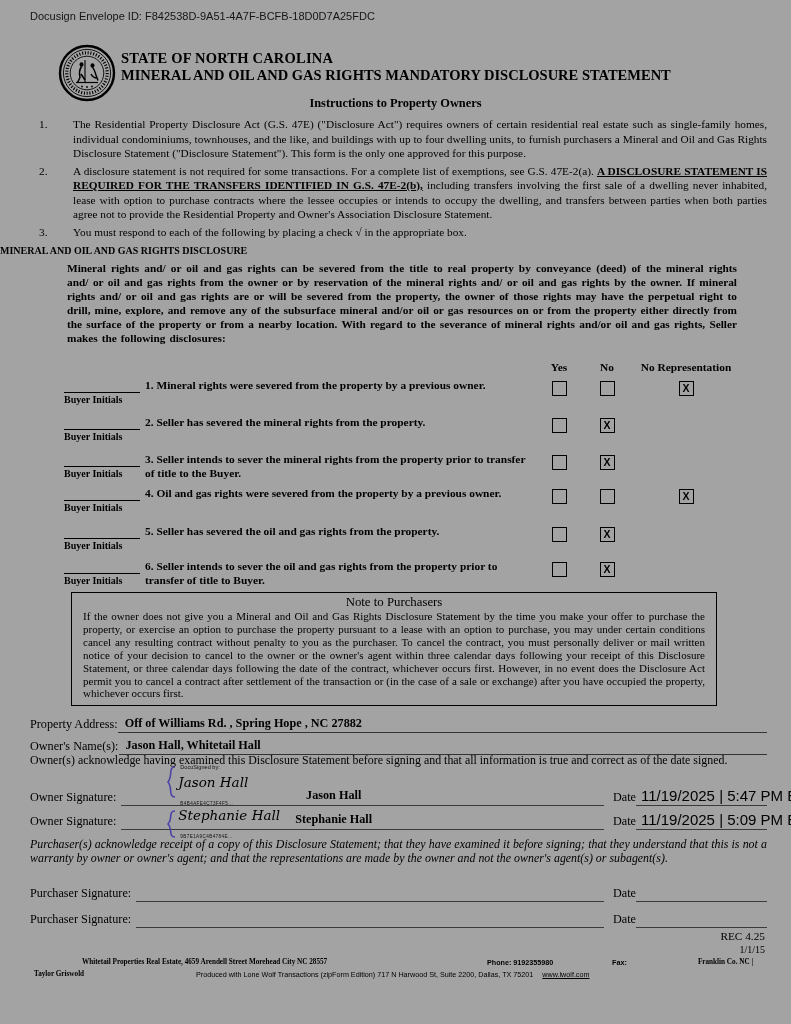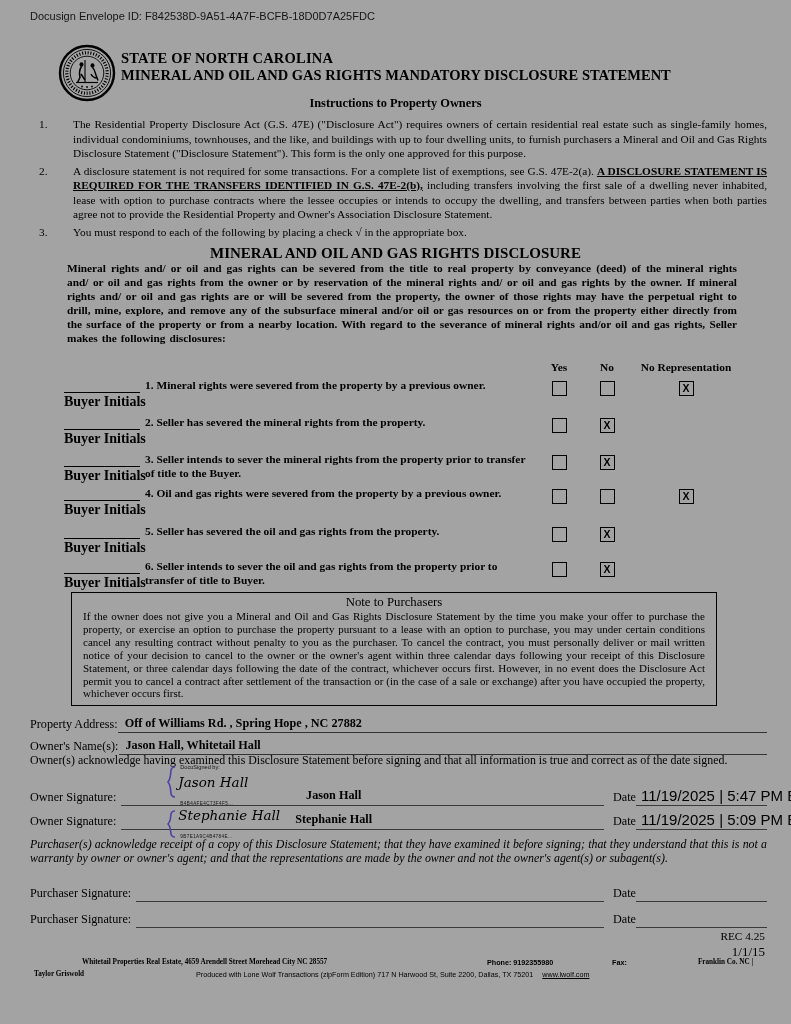--- a/index.html
+++ b/index.html
@@ -14,34 +14,34 @@
   #h-title{top:67px;left:121px;font-size:14.5px;font-weight:bold;}
 
   #inst-head{top:96px;left:0;width:100%;text-align:center;font-weight:bold;font-size:12.4px;}
 
   #inst-list{top:117px;left:30px;width:737px;}
   .inst-item{display:flex;margin-bottom:3px;}
   .inst-num{flex:none;width:34px;padding-left:9px;font-size:11.3px;line-height:14.5px;}
   .inst-body{flex:1;text-align:justify;font-size:11.3px;line-height:14.5px;}
   .strong-u{font-weight:bold;text-decoration:underline;}
 
-  #disc-head{top:245px;left:0;width:100%;text-align:center;font-weight:bold;font-size:15px;}
+  #disc-head{top:245px;left:0;width:100%;font-weight:bold;font-size:10px;}
   #disc-intro{top:261px;left:67px;width:670px;font-weight:bold;font-size:11.3px;line-height:14.1px;
               text-align:justify;word-spacing:1.2px;}
 
   #disc-table{top:361px;left:30px;width:737px;}
   .dgrid{display:grid;grid-template-columns:115px 390px 48px 48px 110px;}
   .dhead{height:18px;}
   .dhead-cell{font-weight:bold;font-size:11.4px;text-align:center;white-space:nowrap;}
   .ditem{font-weight:bold;font-size:11.4px;line-height:13.7px;padding-right:2px;}
   .cbwrap{display:flex;justify-content:center;align-items:flex-start;padding-top:2px;}
   .cb{width:13px;height:13px;border:1.3px solid #000;display:flex;align-items:center;justify-content:center;
       font-family:"Liberation Sans",sans-serif;font-weight:bold;font-size:10.5px;line-height:1;}
   .ini{margin-left:34px;margin-top:13px;width:76px;border-top:1.3px solid #000;padding-top:1px;
-       font-weight:bold;font-size:14px;white-space:nowrap;}
+       font-weight:bold;font-size:10px;white-space:nowrap;}
   .rh1{min-height:37px}.rh2{min-height:37px}.rh3{min-height:34px}.rh4{min-height:38px}.rh5{min-height:35px}.rh6{min-height:42px}
 
   #note-box{top:592px;left:71px;width:646px;border:1.5px solid #000;box-sizing:border-box;padding:2px 11px 5px;}
   .note-title{text-align:center;font-weight:normal;font-size:12.8px;line-height:15px;}
   .note-body{font-size:11px;line-height:12.9px;text-align:justify;}
 
   .frow{position:absolute;left:30px;width:737px;display:flex;align-items:flex-end;height:17px;}
   #addr-row{top:716px;}
   #owner-row{top:738px;}
   .f-label{flex:none;font-size:12.2px;padding-bottom:1px;}
@@ -62,21 +62,21 @@
   .ds-stamp{position:absolute;width:130px;}
   #stamp1{left:48px;bottom:-4px;}
   #stamp2{left:48px;bottom:-13px;}
   .ds-bracket{position:absolute;left:-4px;top:0;height:100%;}
   .ds-by{font-family:"Liberation Sans",sans-serif;font-size:5.6px;color:#111;margin-left:11px;}
   .ds-script{font-family:"DejaVu Serif",serif;font-style:italic;font-size:13.5px;margin-left:9px;
              transform:rotate(-2deg);transform-origin:left bottom;white-space:nowrap;}
   .ds-id{font-family:"Liberation Sans",sans-serif;font-size:4.6px;letter-spacing:.4px;color:#111;margin-left:11px;}
 
   #rec{top:930px;right:26px;font-size:11.3px;text-align:right;}
-  #rec2{top:944px;right:26px;font-size:13px;text-align:right;}
+  #rec2{top:944px;right:26px;font-size:10px;text-align:right;}
 
   .foot{font-size:7.2px;white-space:nowrap;}
   #f-office{top:958px;left:34px;font-weight:bold;margin-left:48px;}
   #f-phone{top:958px;left:487px;font-family:"Liberation Sans",sans-serif;font-weight:bold;}
   #f-fax{top:958px;left:612px;font-family:"Liberation Sans",sans-serif;font-weight:bold;}
   #f-county{top:958px;right:38px;font-weight:bold;}
   #f-agent{top:970px;left:34px;font-weight:bold;}
   #f-prod{top:970px;left:196px;font-family:"Liberation Sans",sans-serif;display:flex;}
   #f-link{margin-left:9px;text-decoration:underline;}
 </style>

